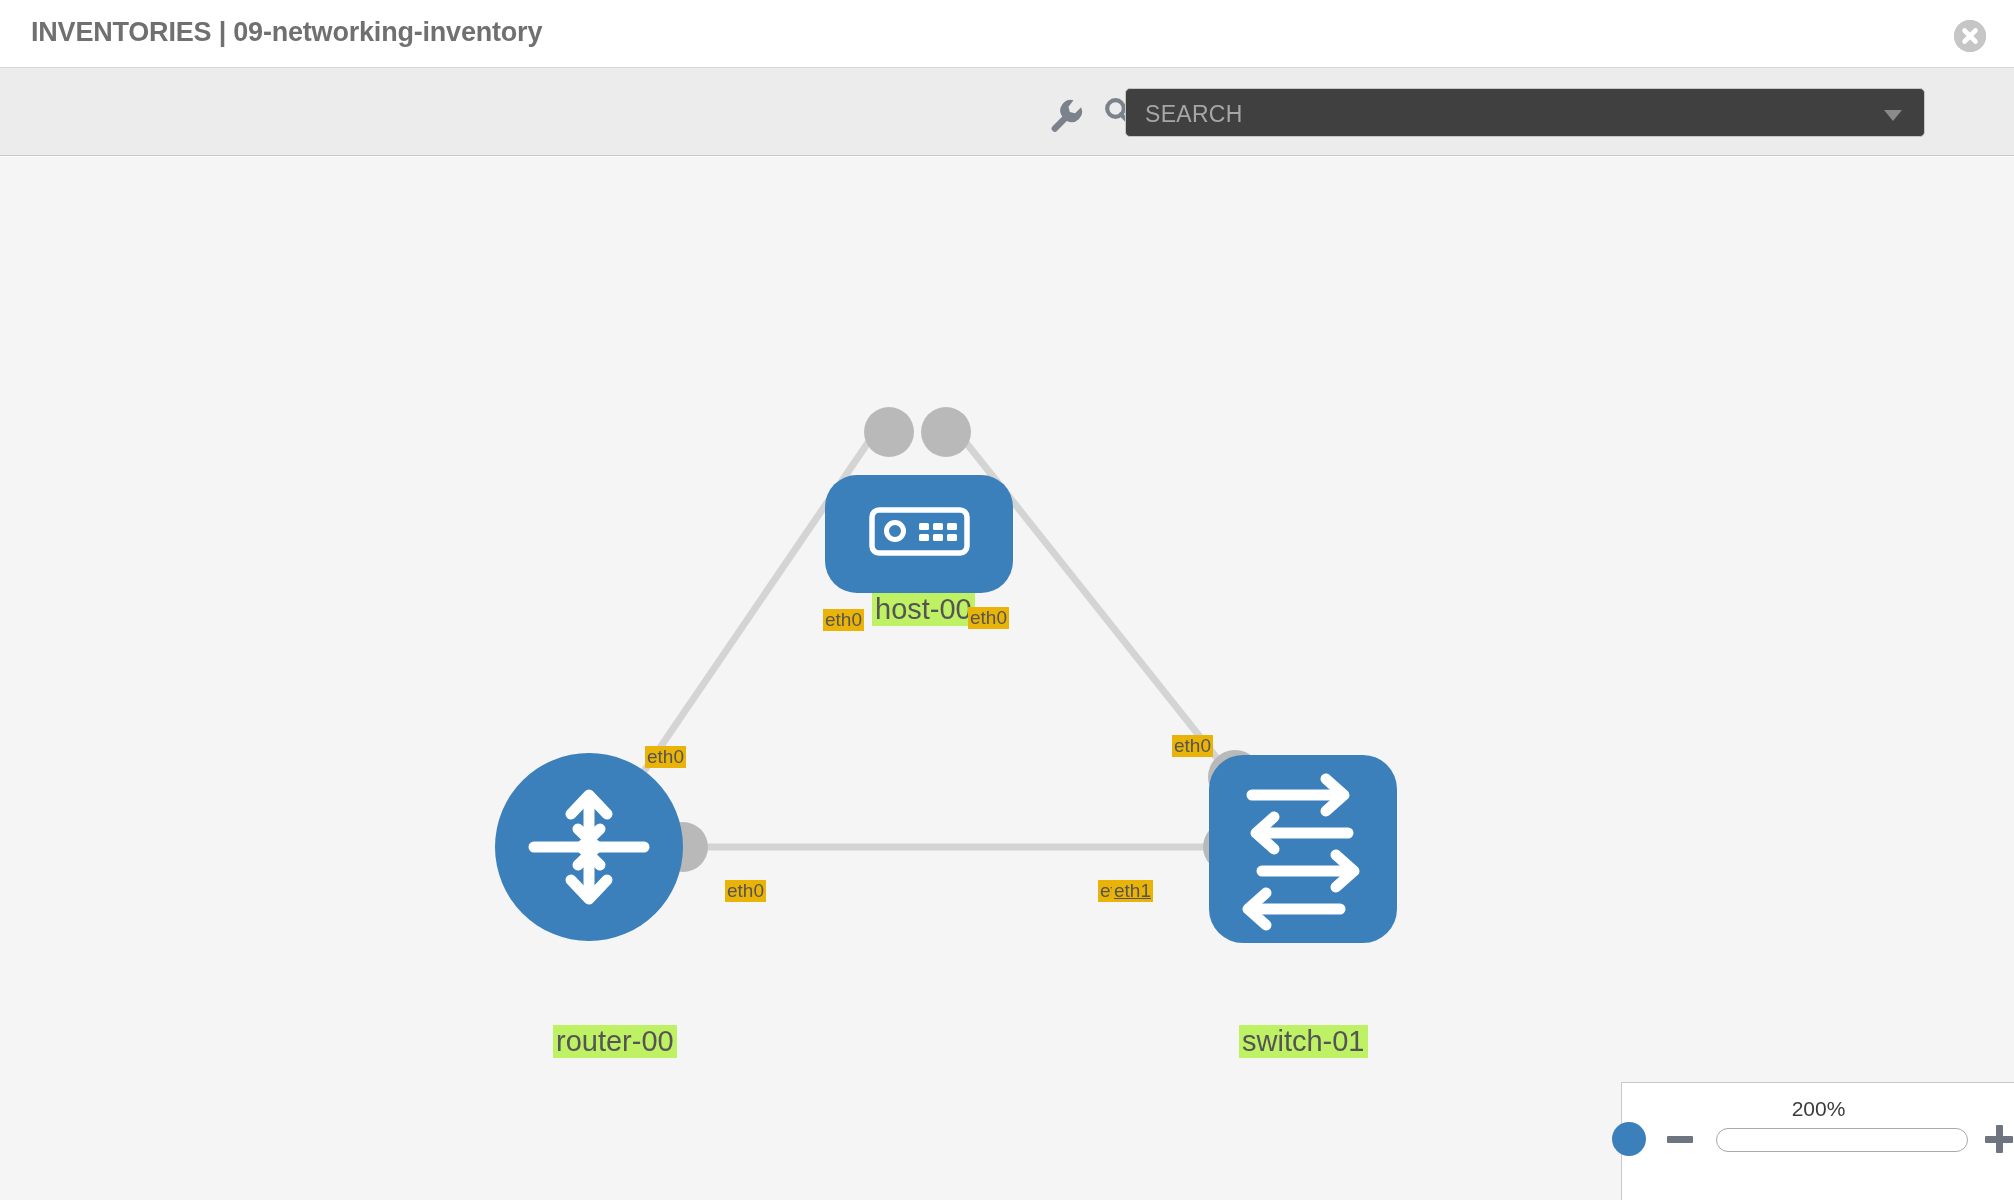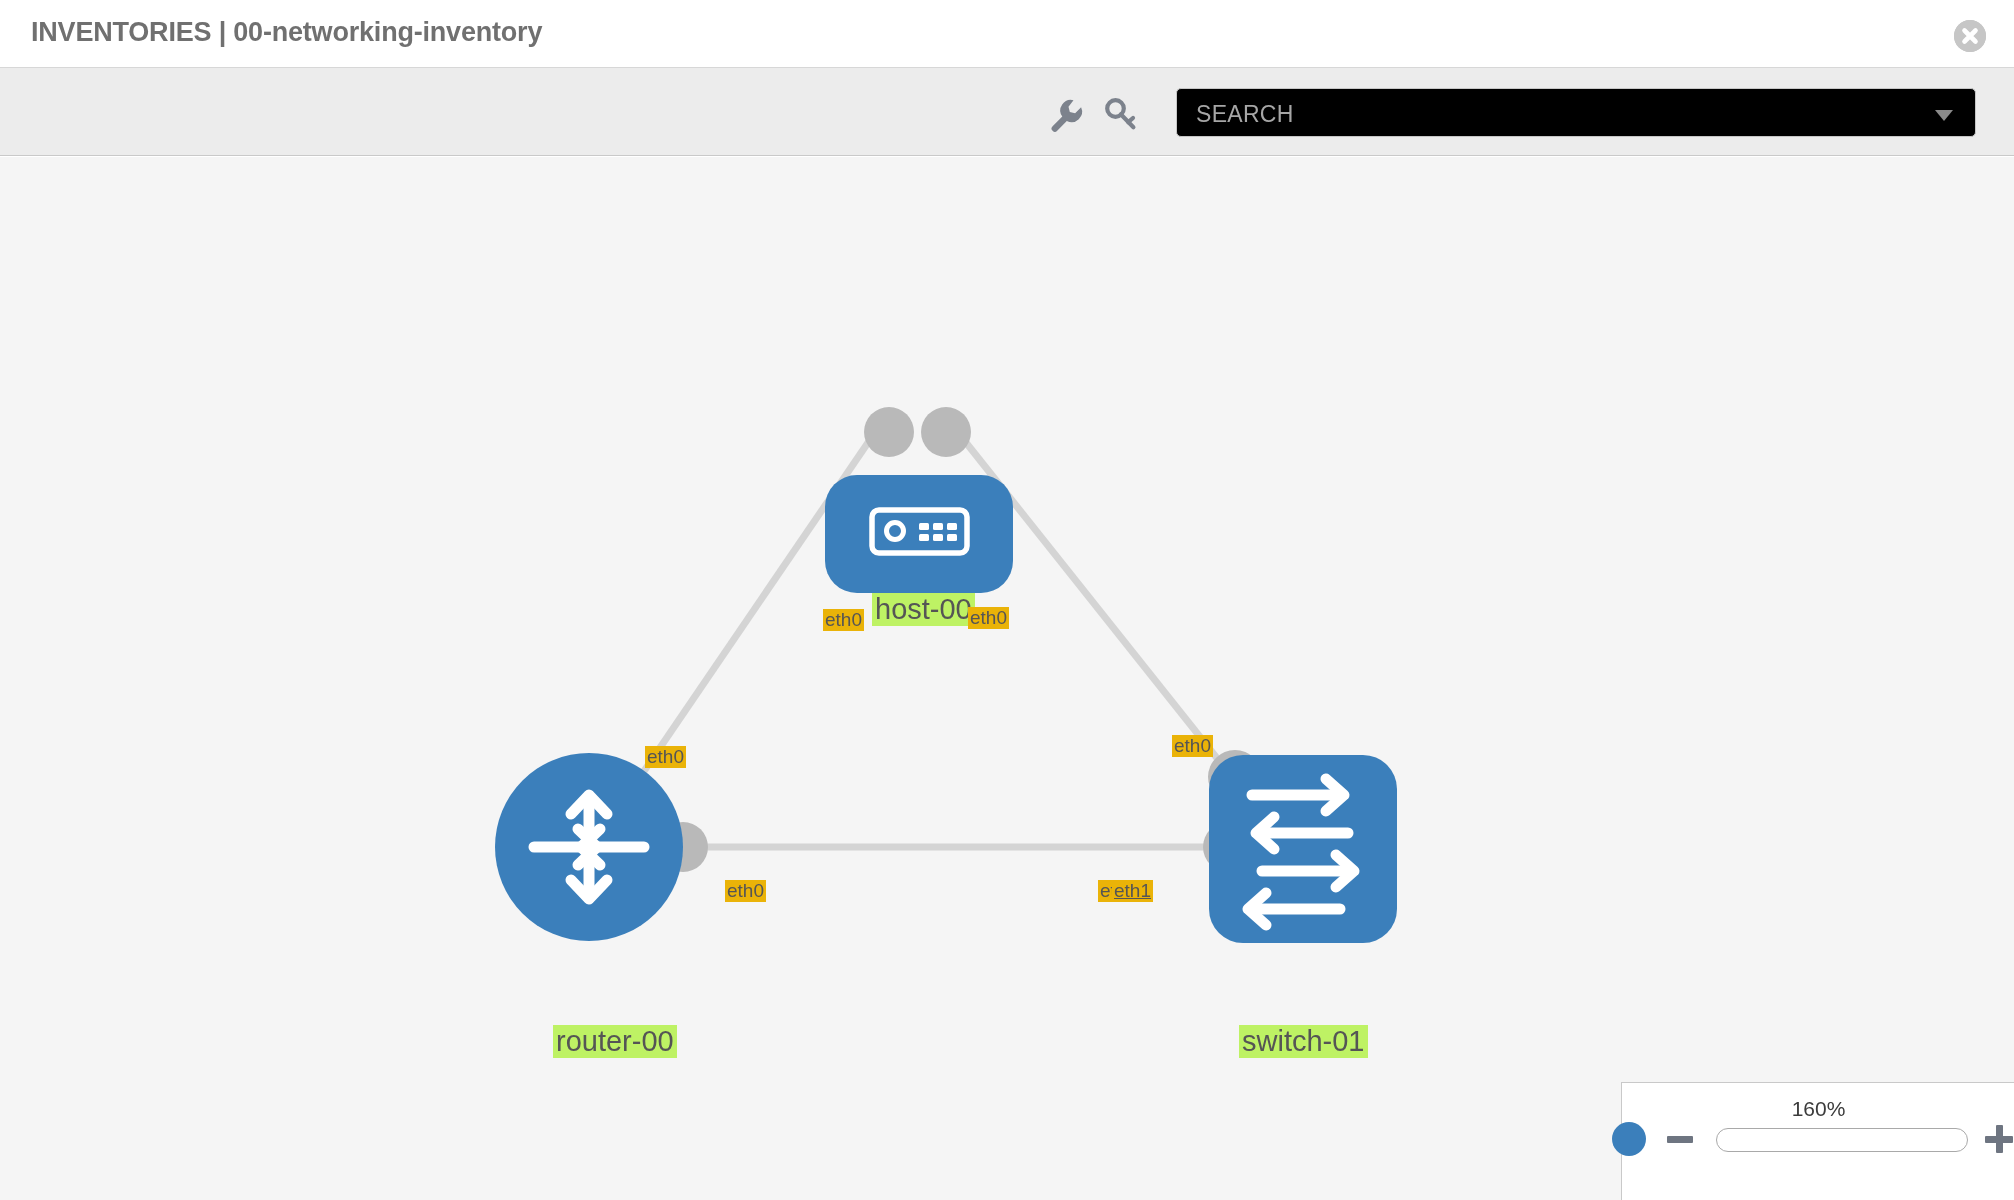--- a/index.html
+++ b/index.html
@@ -82,23 +82,23 @@
     top: 26px;
     width: 40px; height: 40px;
     cursor: pointer;
   }
   .tool-icon svg { display:block; }
   #wrench-ic { left: 1045px; }
   #key-ic    { left: 1100px; }
 
   .search-select {
     position: absolute;
-    left: 1176px; top: 20px;
+    left: 1125px; top: 20px;
     width: 800px; height: 49px;
-    background: #000000;
+    background: #404040;
     border: 1px solid #c6c6c6;
     border-radius: 5px;
   }
   .search-label {
     position: absolute;
     left: 19px; top: 12px;
     font-size: 23px;
     color: #a6a6a6;
     letter-spacing: 0.3px;
   }
@@ -194,21 +194,21 @@
   }
   .zoom-plus:before { left: 0; top: 11px; width: 28px; height: 7px; }
   .zoom-plus:after  { left: 11px; top: 0; width: 7px; height: 28px; }
 </style>
 </head>
 <body>
 
 <div id="app">
 
   <div class="titlebar">
-    <div class="titlebar-text">INVENTORIES | 00-networking-inventory</div>
+    <div class="titlebar-text">INVENTORIES | 09-networking-inventory</div>
 
     <div class="close-btn">
       <svg width="32" height="32" viewBox="0 0 32 32">
         <circle cx="16" cy="16" r="16" fill="#c6c6c6"></circle>
         <path d="M10.5 10.5 L21.5 21.5 M21.5 10.5 L10.5 21.5" stroke="#ffffff" stroke-width="4.6" stroke-linecap="round"></path>
       </svg>
     </div>
   </div>
 
   <div class="toolbar">
@@ -317,20 +317,20 @@
     <div class="edge-label" style="left:725px; top:723px;">eth0</div>
 
     <div class="edge-label" style="left:1098px; top:723px;">eth</div>
     <div class="edge-label" style="left:1112px; top:723px;text-decoration:underline;">eth1</div>
 
     <div class="node-label" style="left:553px; top:868px;">router-00</div>
     <div class="node-label" style="left:1239px; top:868px;">switch-01</div>
   </div>
 
   <div class="zoom-panel">
-    <div class="zoom-value">160%</div>
+    <div class="zoom-value">200%</div>
     <div class="zoom-minus"></div>
     <div class="zoom-track"></div>
     <div class="zoom-plus"></div>
   </div>
   <div class="zoom-thumb"></div>
 
 </div>
 
 </body></html>

